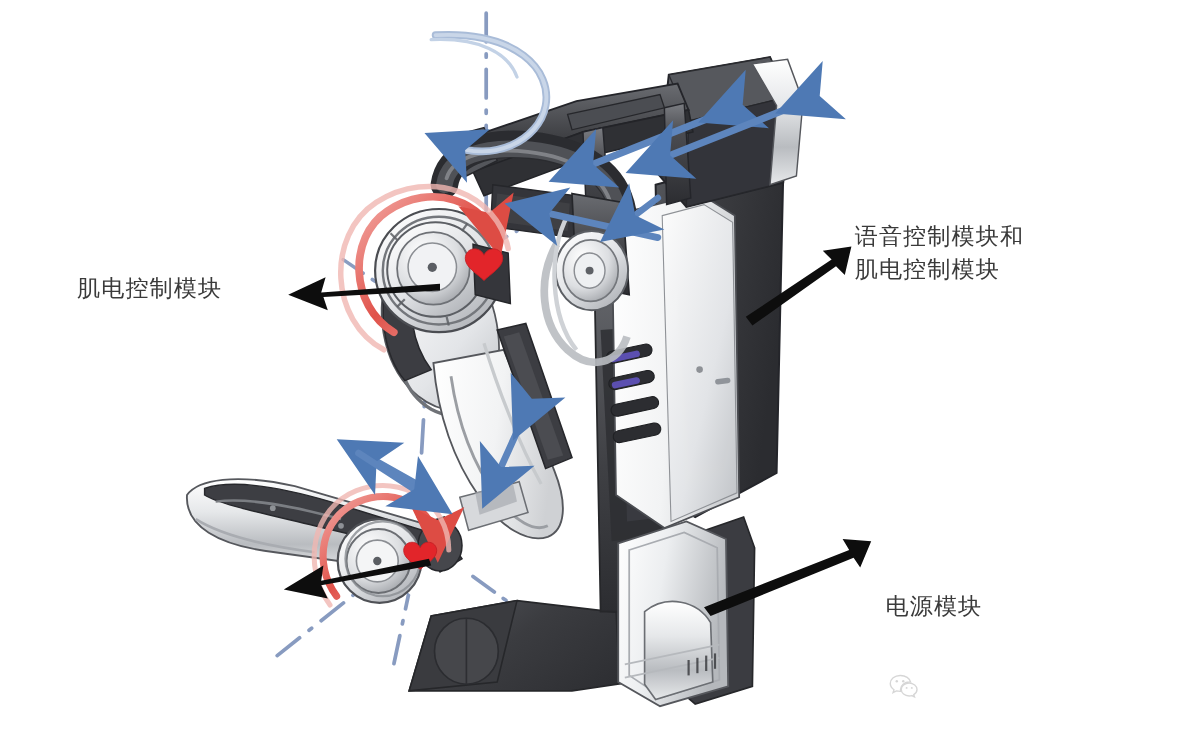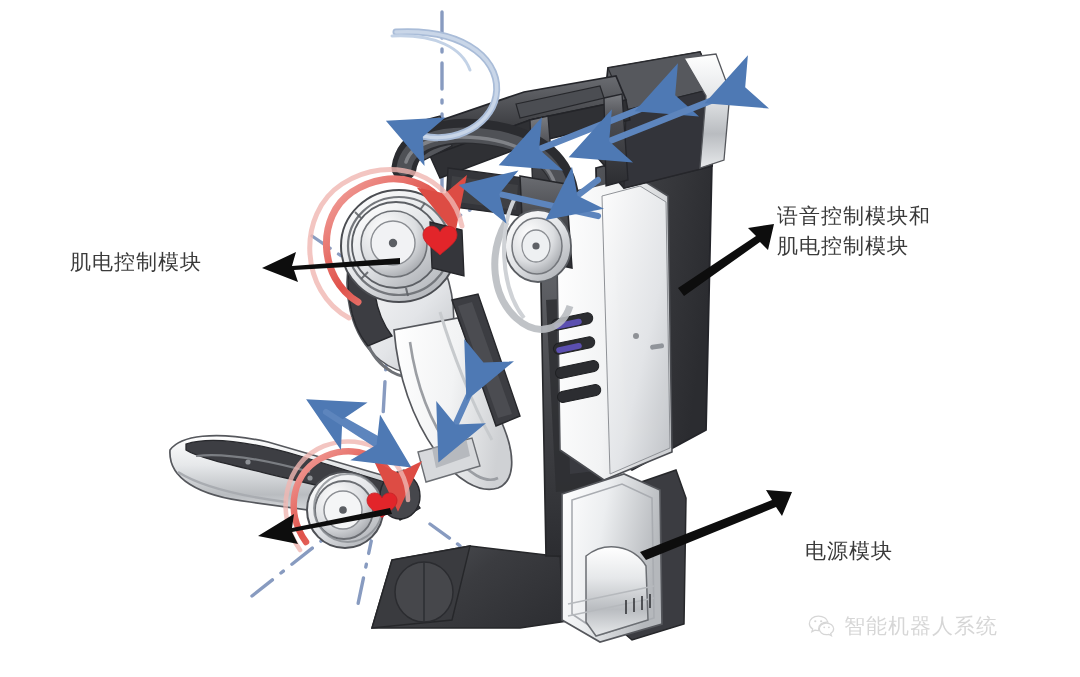--- a/index.html
+++ b/index.html
@@ -330,16 +330,15 @@
 
   <div id="watermark">
     <svg class="wm-icon" viewBox="0 0 32 28">
       <path d="M12.2 2.2C6.3 2.2 1.6 6.1 1.6 10.9c0 2.7 1.6 5.1 4 6.7l-1 3.1 3.6-1.8c1.2.3 2.6.5 4 .5h.7c-.2-.6-.3-1.3-.3-2 0-4.5 4.3-8.1 9.7-8.1.4 0 .8 0 1.2.1-.8-4.1-5.4-7.2-11-7.2z" fill="none" stroke="#9a9a9a" stroke-width="1.5"></path>
       <circle cx="8.6" cy="8.4" r="1.3" fill="#9a9a9a"></circle>
       <circle cx="15.6" cy="8.4" r="1.3" fill="#9a9a9a"></circle>
       <path d="M30.4 17.4c0-3.8-3.8-6.9-8.5-6.9s-8.5 3.1-8.5 6.9 3.8 6.9 8.5 6.9c1 0 2-.1 2.9-.4l2.9 1.5-.8-2.5c2.1-1.3 3.5-3.3 3.5-5.5z" fill="none" stroke="#9a9a9a" stroke-width="1.5"></path>
       <circle cx="19.2" cy="15.6" r="1.05" fill="#9a9a9a"></circle>
       <circle cx="24.8" cy="15.6" r="1.05" fill="#9a9a9a"></circle>
     </svg>
-    <span class="wm-text">智能机器人系统</span>
   </div>
 
 </div>
 
 </body></html>

